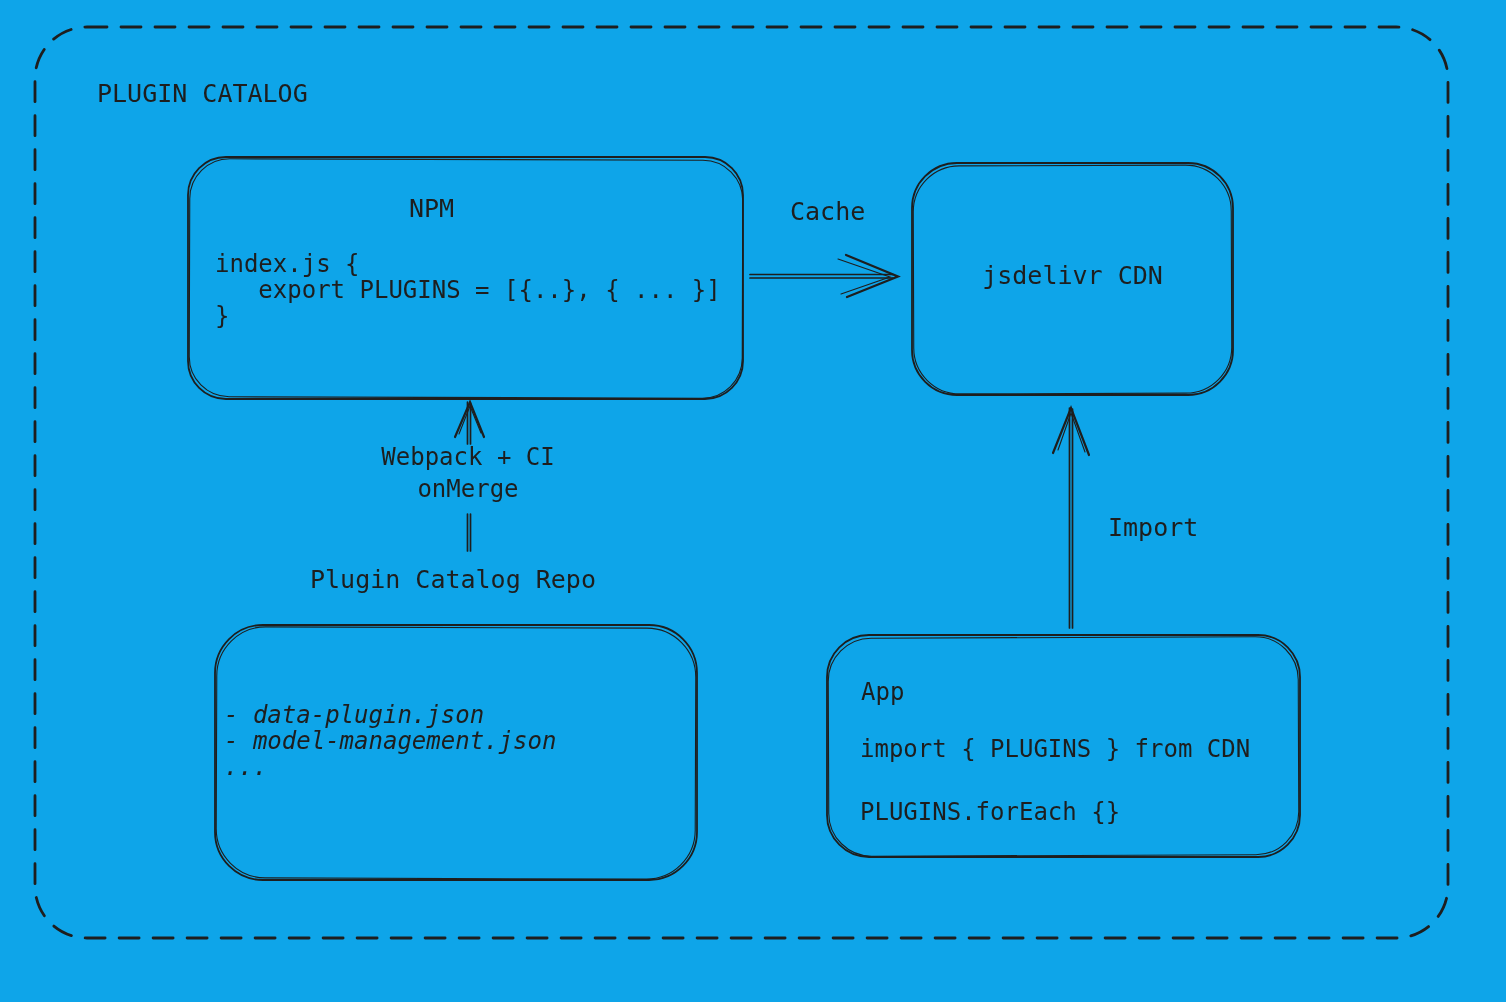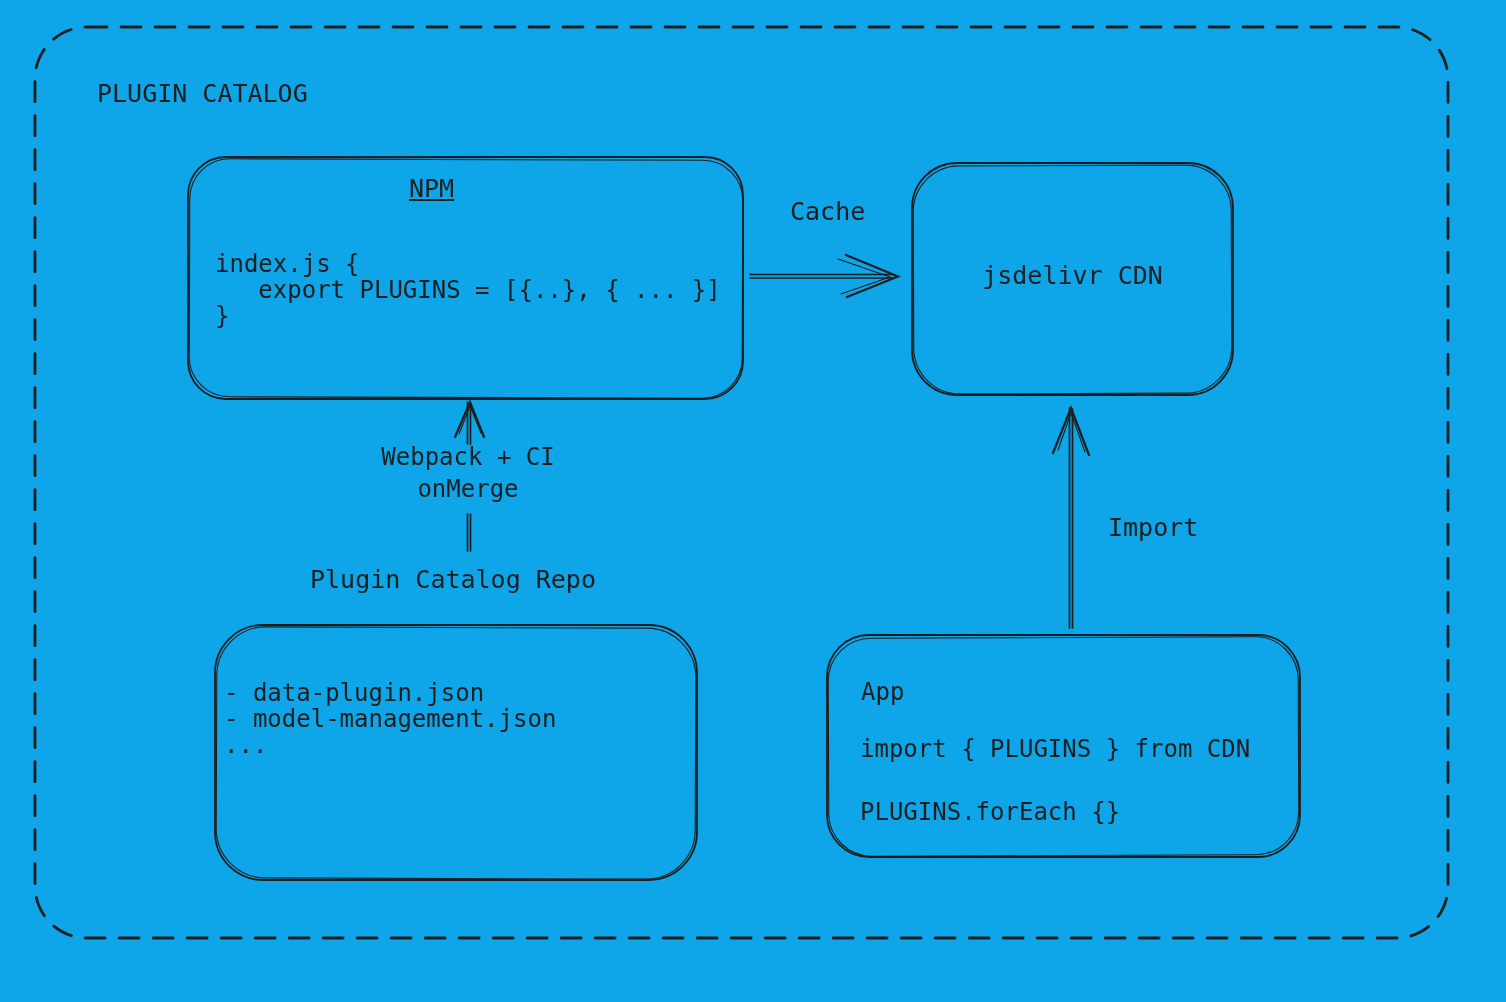--- a/index.html
+++ b/index.html
@@ -82,37 +82,37 @@
     <g stroke="#1e1e1e" fill="none" stroke-linecap="round">
       <line x1="1069.5" y1="628" x2="1069.5" y2="408" stroke-width="1.7"></line>
       <line x1="1072.5" y1="628" x2="1072.5" y2="409" stroke-width="1.7"></line>
       <polyline points="1053,453 1071,408 1089,455" stroke-width="2.2"></polyline>
       <polyline points="1058,450 1071,413 1085,452" stroke-width="1.1"></polyline>
     </g>
   </svg>
 
   <div class="txt lbl25" style="left:97px; top:77px;">PLUGIN CATALOG</div>
 
-  <div class="txt lbl25" style="left:409px; top:172px;text-decoration:underline;">NPM</div>
+  <div class="txt lbl25" style="left:409px; top:192px;">NPM</div>
 
   <div class="txt code" style="left:215px; top:251px;">index.js {
    export PLUGINS = [{..}, { ... }]
 }</div>
 
   <div class="txt lbl25" style="left:790px; top:195px;">Cache</div>
 
   <div class="txt lbl25 center" style="left:912px; top:259px; width:321px;">jsdelivr CDN</div>
 
   <div class="txt lbl24 center" style="left:338px; top:441px; width:260px;">Webpack + CI</div>
 
   <div class="txt lbl24 center" style="left:338px; top:473px; width:260px;">onMerge</div>
 
   <div class="txt lbl25" style="left:289px; top:563px;margin-left:21px;">Plugin Catalog Repo</div>
 
-  <div class="txt code" style="left:224px; top:680px;">- data-plugin.json
+  <div class="txt code" style="left:224px; top:702px;font-style:italic;">- data-plugin.json
 - model-management.json
 ...</div>
 
   <div class="txt lbl24" style="left:861px; top:676px;">App</div>
 
   <div class="txt lbl24" style="left:860px; top:733px;">import { PLUGINS } from CDN</div>
 
   <div class="txt lbl24" style="left:860px; top:796px;">PLUGINS.forEach {}</div>
 
   <div class="txt lbl25" style="left:1108px; top:511px;">Import</div>

